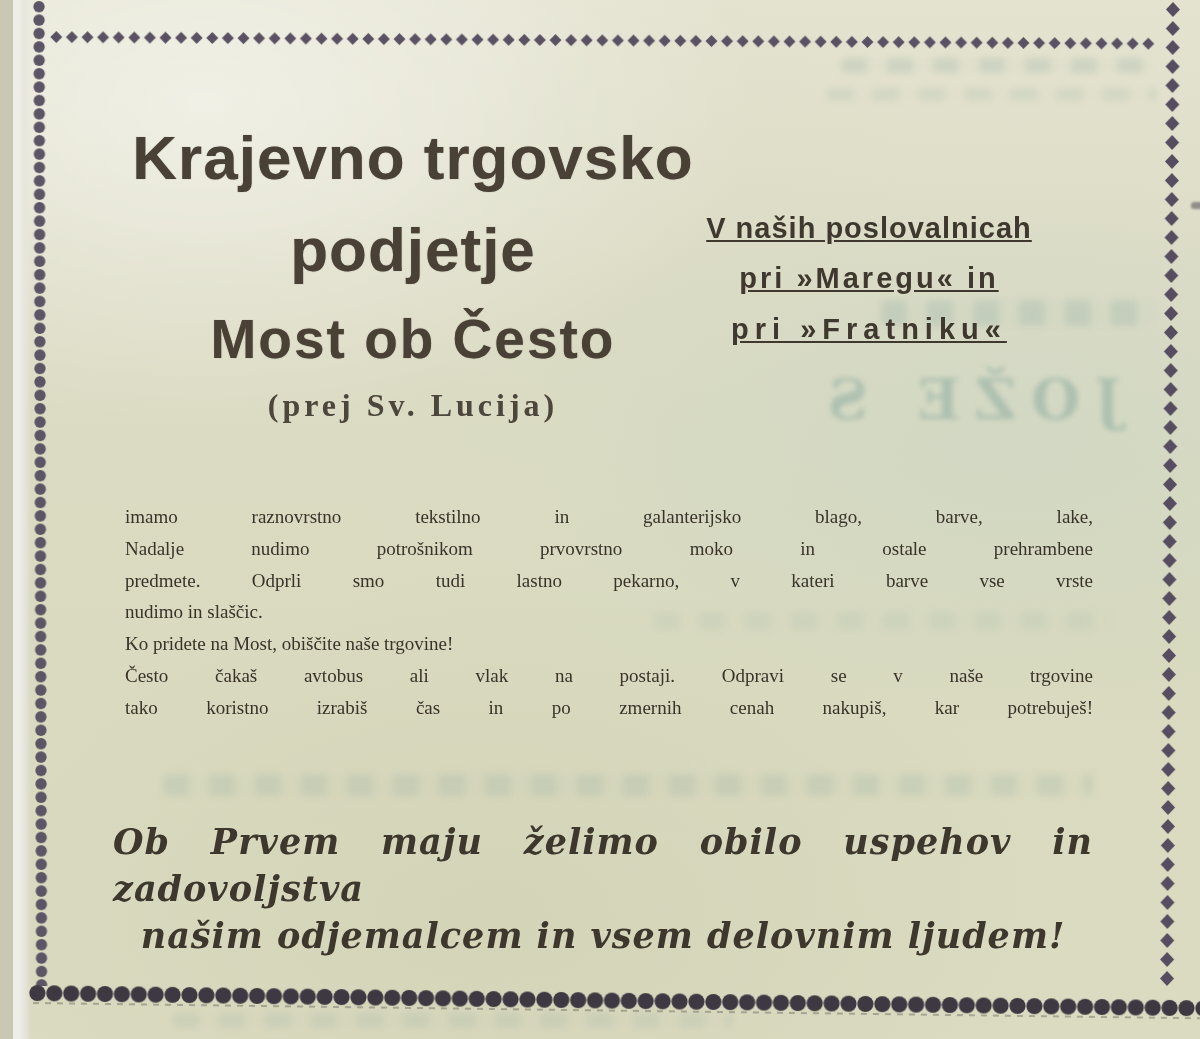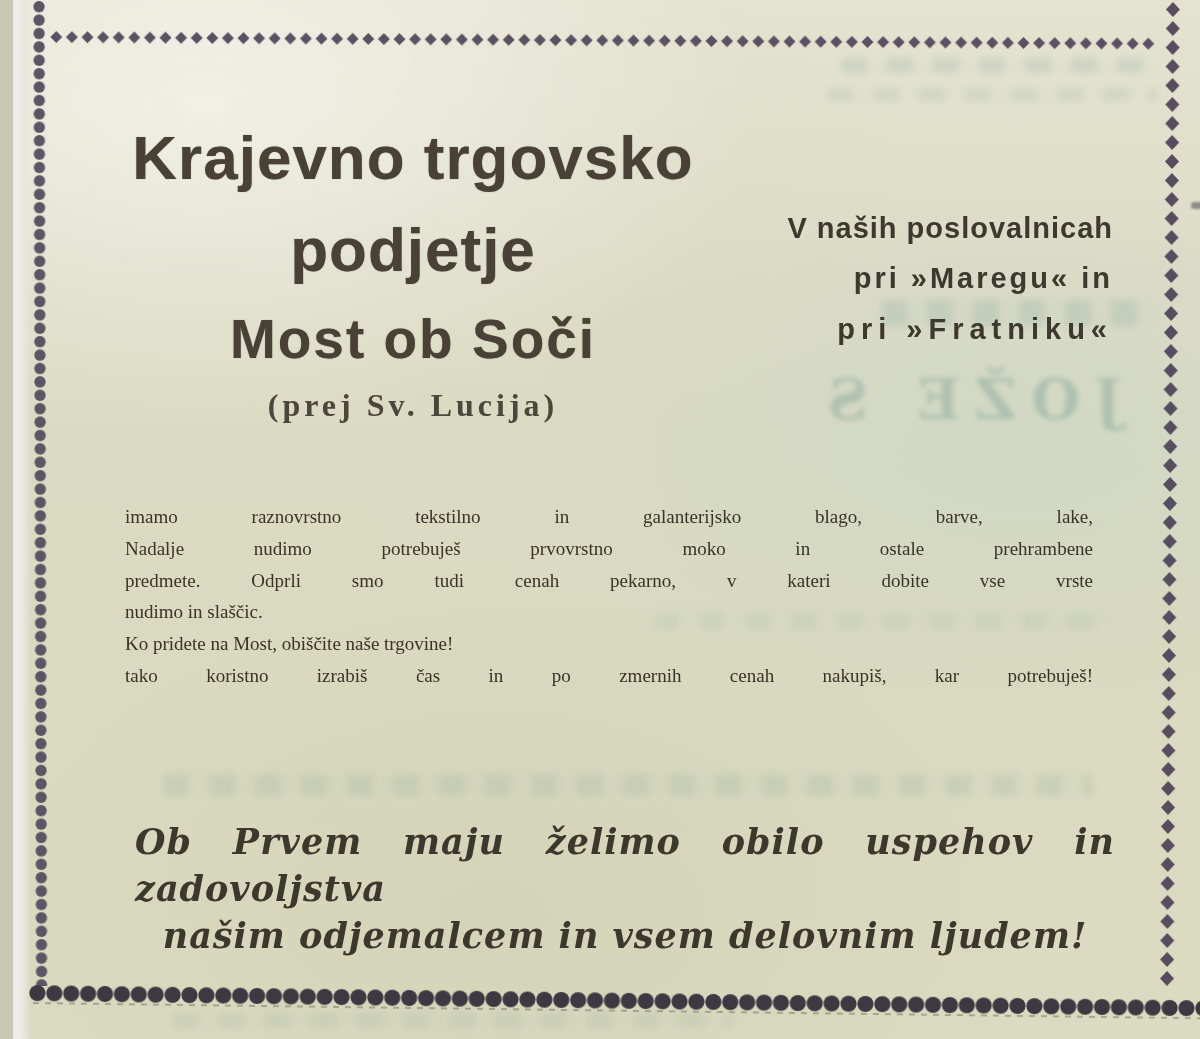--- a/index.html
+++ b/index.html
@@ -36,30 +36,30 @@
   .smudge.s4{left:150px;top:774px;width:930px;height:22px;opacity:.55;}
   .smudge.s5{left:160px;top:1013px;width:560px;height:15px;opacity:.45;}
   .smudge.s6{left:640px;top:612px;width:460px;height:18px;opacity:.35;}
   .ink-speck{position:absolute;left:1178px;top:202px;width:14px;height:7px;border-radius:3px;
     background:rgba(80,72,85,.55);filter:blur(1px);}
   .headline{position:absolute;left:64px;top:112px;width:672px;text-align:center;
     font-family:"Liberation Sans",sans-serif;font-weight:700;color:#4a4136;}
   .h-line1,.h-line2{font-size:62px;line-height:92px;letter-spacing:1px;text-shadow:0 0 1px rgba(74,65,54,.55);}
   .h-most{font-size:55px;line-height:86px;letter-spacing:2px;text-shadow:0 0 1px rgba(74,65,54,.55);}
   .h-prej{font-size:32px;line-height:46px;letter-spacing:4px;font-weight:700;color:#4d463c;font-family:Liberation Serif, serif;}
-  .branches{position:absolute;left:700px;top:203px;width:400px;text-align:right;
-    font-family:"Liberation Sans",sans-serif;font-weight:700;color:#3f382e;}
+  .branches{position:absolute;left:656px;top:203px;width:400px;text-align:center;
+    font-family:"Liberation Sans",sans-serif;font-weight:700;color:#3f382e;text-decoration:underline;}
   .b-line1{font-size:29px;line-height:50px;letter-spacing:1px;}
   .b-line2{font-size:29px;line-height:51px;letter-spacing:3px;}
   .b-line3{font-size:29px;line-height:51px;letter-spacing:6px;}
   .bodytext{position:absolute;left:112px;top:501px;width:968px;
     font-size:19px;line-height:31.8px;color:#39332a;}
   .bl{white-space:nowrap;}
   .bl.justify{white-space:normal;text-align:justify;text-align-last:justify;}
-  .slogan{position:absolute;left:122px;top:818px;width:980px;text-align:center;
+  .slogan{position:absolute;left:100px;top:818px;width:980px;text-align:center;
     font-family:"DejaVu Serif",serif;font-style:italic;font-weight:bold;
     font-size:35px;line-height:47px;color:#3d372d;letter-spacing:1px;}
   .sl1{text-align:justify;text-align-last:justify;}
 </style>
 </head>
 <body>
 
 <div class="scan">
 
   <div class="paper-edge"></div>
@@ -106,36 +106,37 @@
   <div class="smudge s2"></div>
   <div class="smudge s3"></div>
   <div class="smudge s4"></div>
   <div class="smudge s5"></div>
   <div class="smudge s6"></div>
   <div class="ink-speck"></div>
 
   <div class="headline">
     <div class="h-line1">Krajevno trgovsko</div>
     <div class="h-line2">podjetje</div>
-    <div class="h-most">Most ob Soči</div>
+    <div class="h-most">Most ob Često</div>
     <div class="h-prej">(prej Sv. Lucija)</div>
   </div>
 
   <div class="branches">
     <div class="b-line1">V naših poslovalnicah</div>
     <div class="b-line2">pri »Maregu« in</div>
     <div class="b-line3">pri »Fratniku«</div>
   </div>
 
   <div class="bodytext">
     <div class="bl justify">imamo raznovrstno tekstilno in galanterijsko blago, barve, lake,</div>
-    <div class="bl justify">Nadalje nudimo potrebuješ prvovrstno moko in ostale prehrambene</div>
-    <div class="bl justify">predmete. Odprli smo tudi cenah pekarno, v kateri dobite vse vrste</div>
+    <div class="bl justify">Nadalje nudimo potrošnikom prvovrstno moko in ostale prehrambene</div>
+    <div class="bl justify">predmete. Odprli smo tudi lastno pekarno, v kateri barve vse vrste</div>
     <div class="bl">nudimo in slaščic.</div>
     <div class="bl">Ko pridete na Most, obiščite naše trgovine!</div>
+    <div class="bl justify">Često čakaš avtobus ali vlak na postaji. Odpravi se v naše trgovine</div>
     <div class="bl justify">tako koristno izrabiš čas in po zmernih cenah nakupiš, kar potrebuješ!</div>
   </div>
 
   <div class="slogan">
     <div class="sl1">Ob Prvem maju želimo obilo uspehov in zadovoljstva</div>
     <div class="sl2">našim odjemalcem in vsem delovnim ljudem!</div>
   </div>
 
 </div>
 

